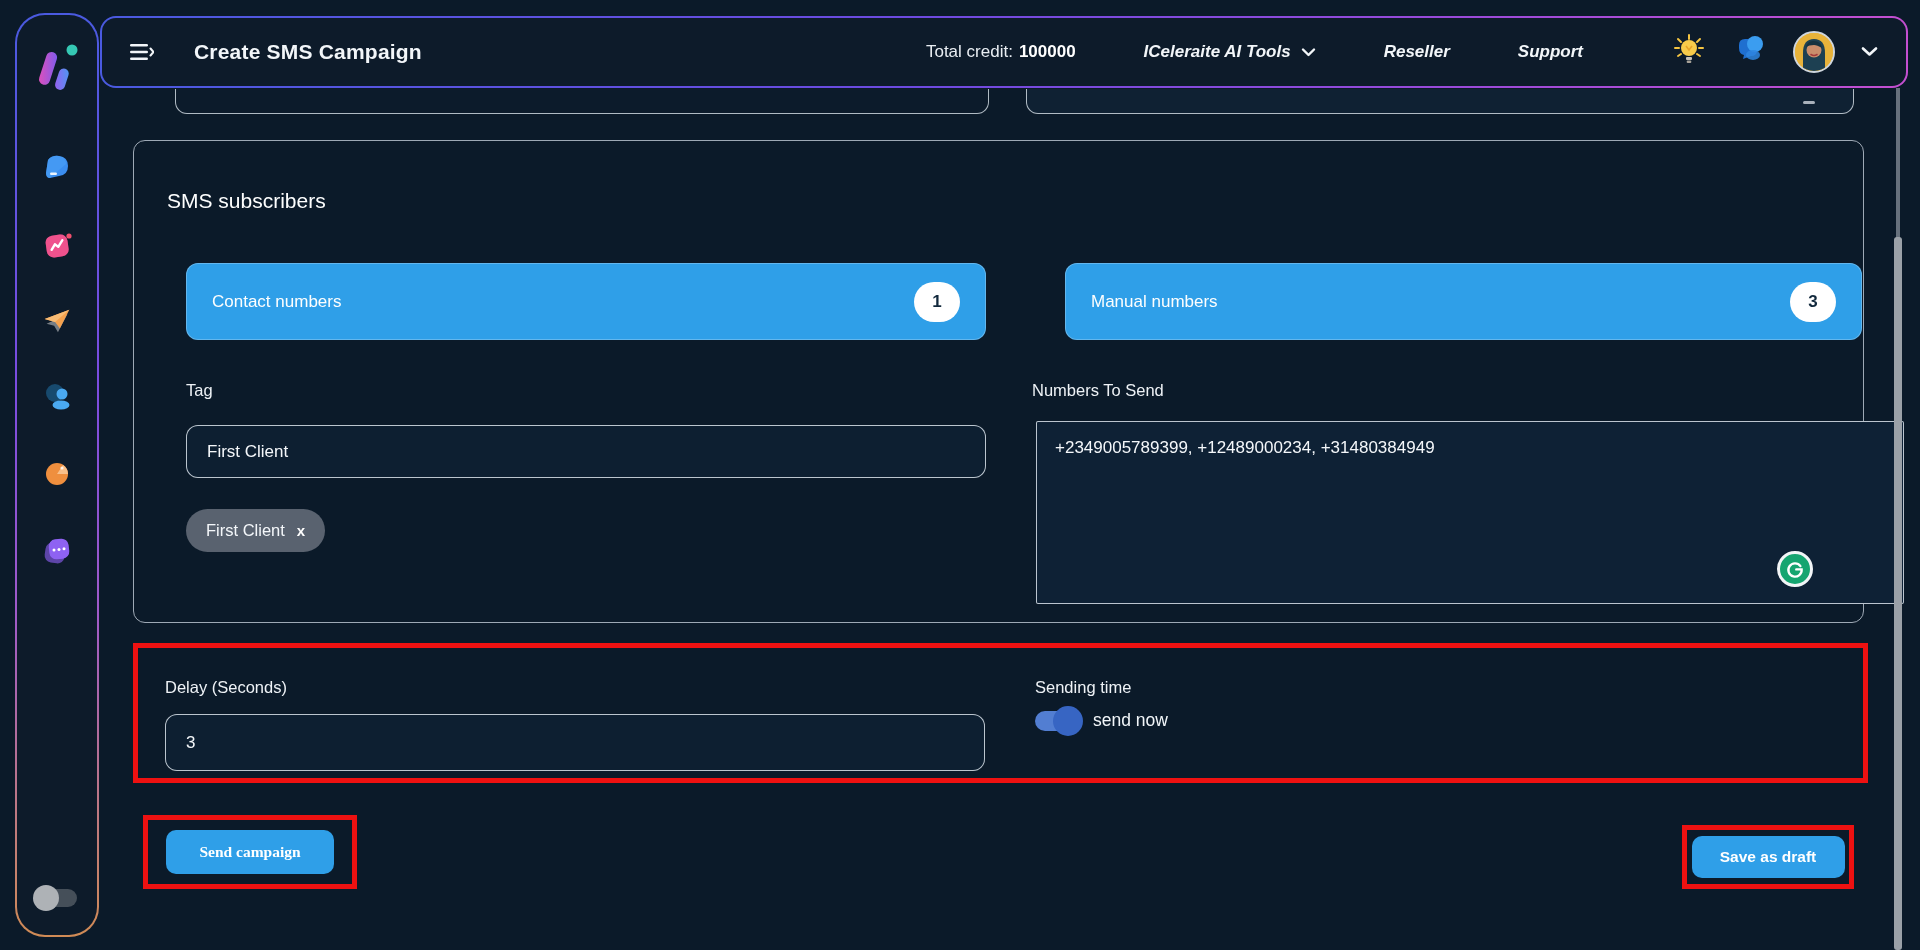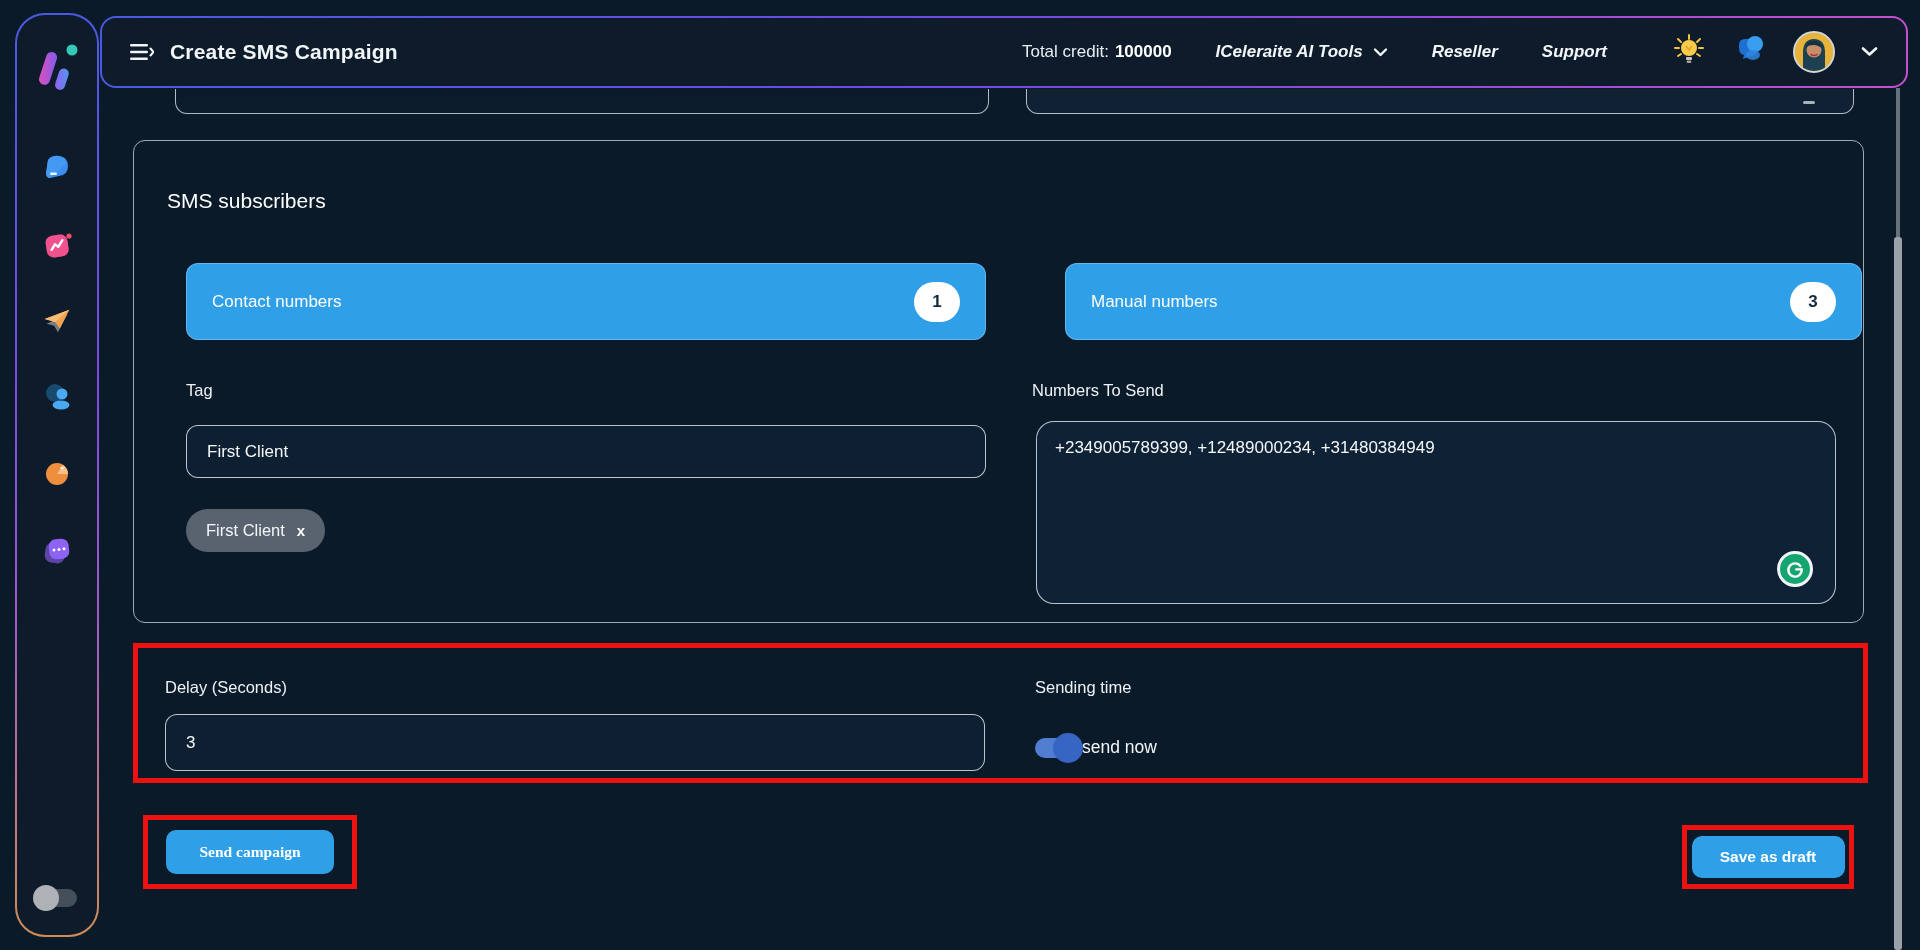--- a/index.html
+++ b/index.html
@@ -11,21 +11,21 @@
     color:#f2f6f9;
   }
   
   .gbox{position:absolute;padding:2px;}
   .gbox .inner{width:100%;height:100%;background:#0d1b2a;}
   #sidebar{left:15px;top:13px;width:84px;height:924px;border-radius:30px;
     background:linear-gradient(180deg,#4a5ae0 0%,#7b4ce0 40%,#a05ac8 65%,#d08b55 100%);}
   #sidebar .inner{border-radius:28px;display:flex;flex-direction:column;align-items:center;}
   #header{left:100px;top:16px;width:1808px;height:72px;border-radius:16px;
     background:linear-gradient(90deg,#4a5ae0 0%,#6d4ae0 45%,#9a4ada 75%,#c44fd0 100%);}
-  #header .inner{border-radius:14px;display:flex;align-items:center;padding:0 28px;}
+  #header .inner{border-radius:14px;display:flex;align-items:center;padding:0 28px;gap:24px;}
   
   .side-logo{margin-top:26px;margin-bottom:34px;}
   .side-icon{width:36px;height:36px;margin:20px 0;display:flex;align-items:center;justify-content:center;cursor:pointer;}
   .side-toggle{margin-top:auto;margin-bottom:28px;position:relative;width:40px;height:18px;border-radius:9px;background:#454f59;cursor:pointer;}
   .side-toggle .knob{position:absolute;left:-4px;top:-4px;width:26px;height:26px;border-radius:50%;background:#aeb2b6;}
   
   .burger{display:flex;align-items:center;gap:4px;cursor:pointer;}
   .title{margin-left:16px;font-size:21px;font-weight:bold;letter-spacing:.2px;}
   .hspacer{flex:1;}
   .credit{font-size:17px;color:#e9eef3;}
@@ -51,29 +51,29 @@
   #btn-contact{left:52px;width:800px;}
   #btn-manual{left:907px;width:797px;margin-left:24px;}
   .field-label{position:absolute;font-size:16.5px;color:#eef2f6;}
   .txt-input{background:#0d1f31;border:1px solid rgba(206,215,224,.9);border-radius:12px;
     color:#f4f7fa;font-size:17px;padding:0 20px;outline:none;font-family:inherit;}
   #tag-input{position:absolute;left:52px;top:284px;width:800px;height:53px;}
   .chip{position:absolute;left:52px;top:368px;height:43px;border-radius:22px;background:#59626f;
     display:flex;align-items:center;padding:0 20px;gap:12px;cursor:pointer;}
   .chip .c-lbl{font-size:16.5px;color:#f4f7fa;}
   .chip .c-x{font-size:15px;font-weight:bold;color:#ffffff;cursor:pointer;}
-  #nts-area{position:absolute;left:902px;top:280px;width:800px;height:183px;resize:none;
-    background:#0e2135;border:1px solid rgba(206,215,224,.9);border-radius:18px;
+  #nts-area{position:absolute;left:902px;top:280px;width:868px;height:183px;resize:none;
+    background:#0e2135;border:1px solid rgba(206,215,224,.9);border-radius:2px;
     color:#f4f7fa;font-size:17px;padding:14px 18px;outline:none;font-family:inherit;line-height:1.4;}
   .grammarly{position:absolute;left:1643px;top:410px;width:36px;height:36px;border-radius:50%;
     background:#15a570;border:3px solid #f2f5f7;display:flex;align-items:center;justify-content:center;cursor:pointer;}
   
   .red-region{position:absolute;left:133px;top:643px;width:1735px;height:140px;border:5px solid #ee1111;}
   #delay-input{position:absolute;left:27px;top:66px;width:820px;height:57px;}
-  .toggle-row{position:absolute;left:897px;top:62px;display:flex;align-items:center;gap:1px;margin-top:27px;}
+  .toggle-row{position:absolute;left:897px;top:62px;display:flex;align-items:center;gap:12px;}
   .toggle{position:relative;width:46px;height:20px;border-radius:10px;background:#527ed2;cursor:pointer;}
   .toggle .tknob{position:absolute;right:-2px;top:-5px;width:30px;height:30px;border-radius:50%;background:#3765c3;}
   .toggle-lbl{font-size:17.5px;color:#f2f6f9;}
   
   .red-frame{position:absolute;border:5px solid #ee1111;display:flex;align-items:center;justify-content:center;}
   #send-frame{left:143px;top:815px;width:214px;height:74px;}
   #save-frame{left:1682px;top:825px;width:172px;height:64px;}
   .action-btn{background:#2f9fe8;color:#ffffff;border:none;border-radius:10px;
     font-family:inherit;font-size:15.5px;font-weight:bold;cursor:pointer;}
   #send-btn{width:168px;height:44px;font-family:Liberation Serif, serif;}

